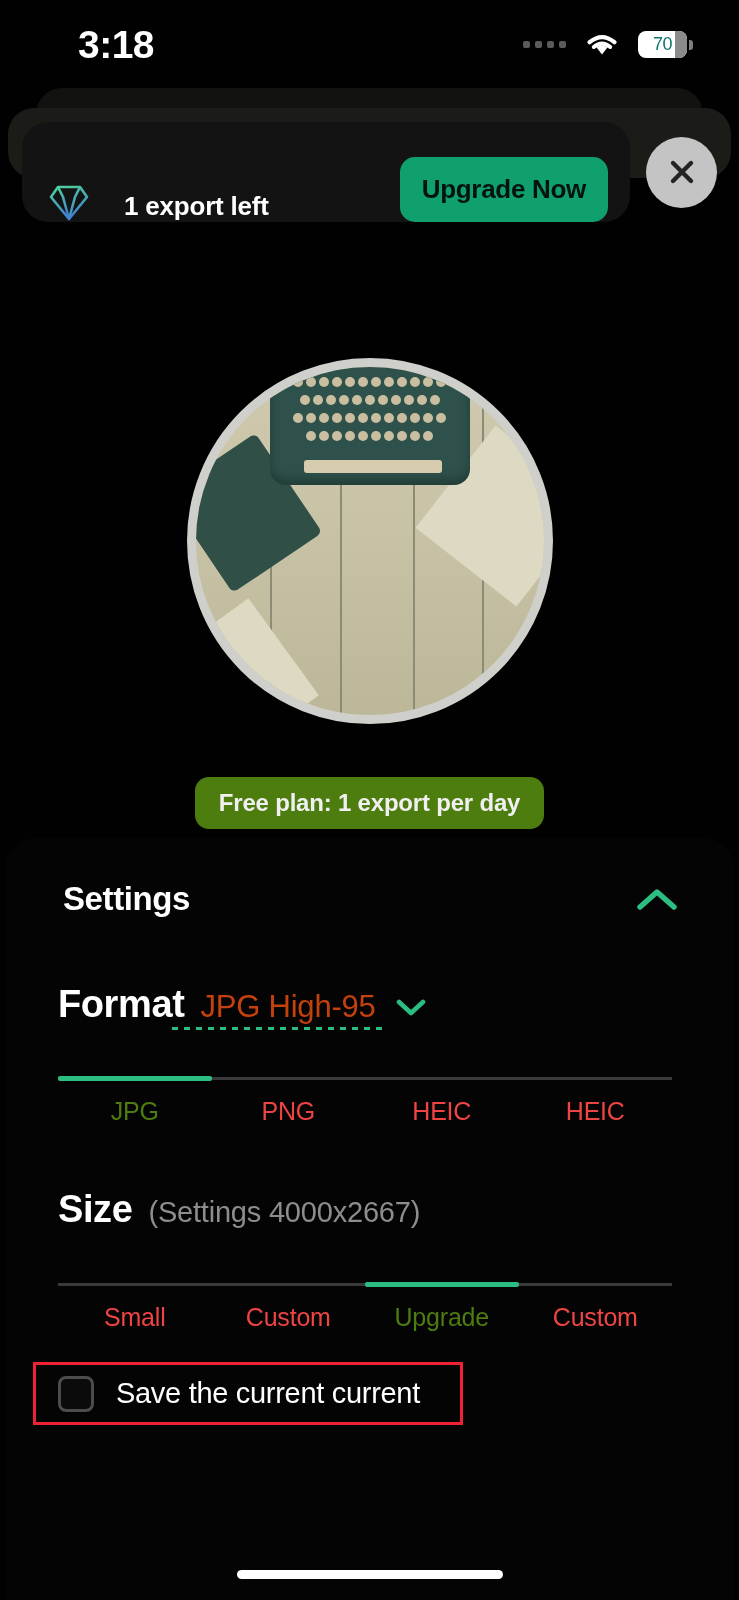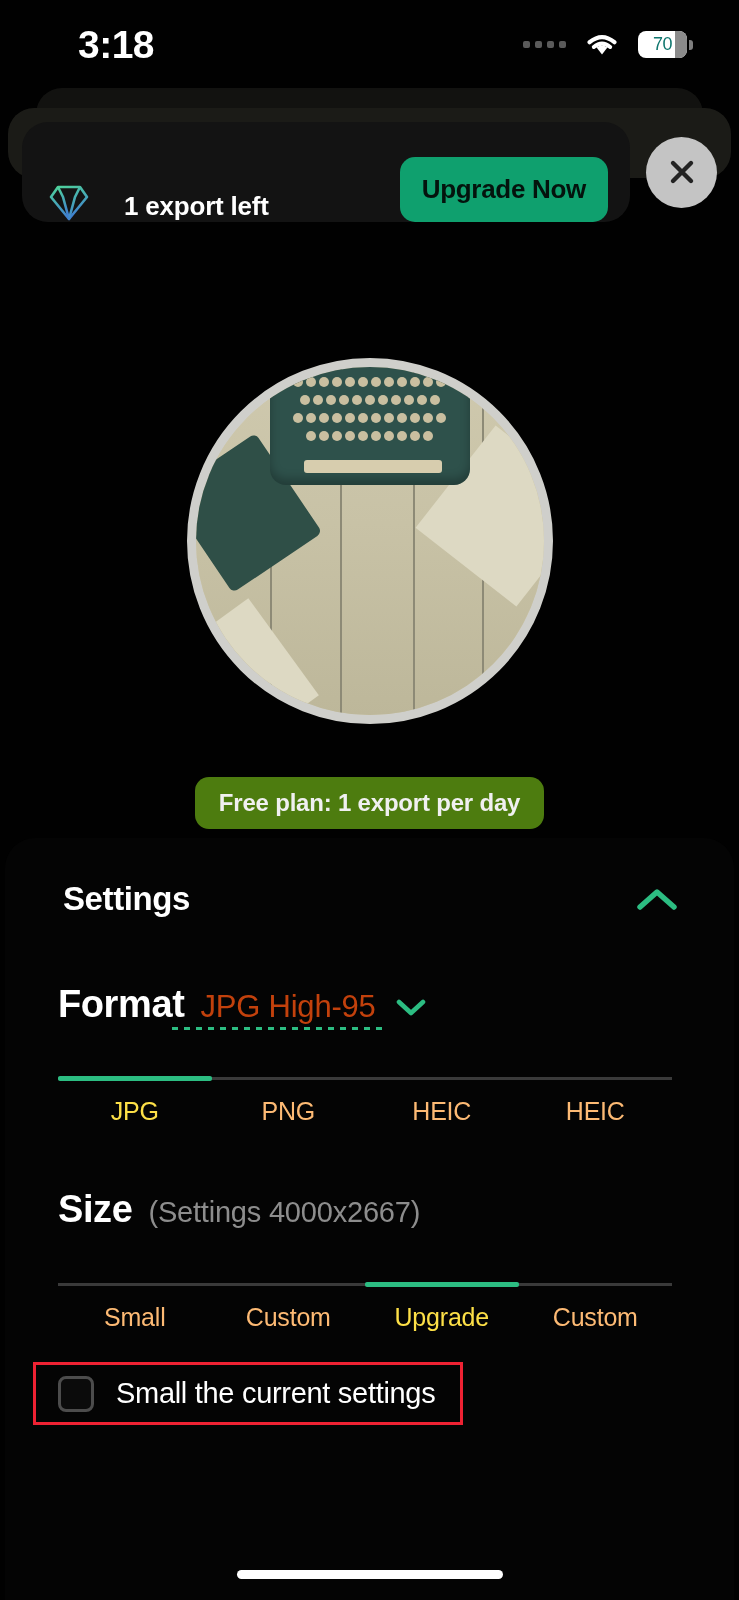--- a/index.html
+++ b/index.html
@@ -174,23 +174,23 @@
   .tab-track {
     position:relative; height:3px; background:#3a3a3a; width:100%;
   }
   .tab-indicator {
     position:absolute; top:-1px; height:5px; background:#2cbd82;
     border-radius:2px; width:25%;
   }
   .tab-labels { display:flex; margin-top:17px; }
   .tab-labels > div {
     flex:1; text-align:center; font-size:25px;
-    color:#fdba74; letter-spacing:-0.2px; cursor:pointer;
-  }
-  .tab-labels > div.active { color:#fde047; }
+    color:#ef4444; letter-spacing:-0.2px; cursor:pointer;
+  }
+  .tab-labels > div.active { color:#4d7c0f; }
 
   
   #save-settings-row {
     position:absolute; left:33px; top:1362px; width:430px; height:63px;
     border:3px solid #ee2233; display:flex; align-items:center;
     padding-left:22px; gap:22px; box-sizing:border-box;
   }
   #save-checkbox {
     width:36px; height:36px; border:3px solid #4c4c4c;
     border-radius:8px; background:#0b0b0b; flex:0 0 auto; cursor:pointer;
@@ -386,18 +386,18 @@
     <div class="tab-labels">
       <div>Small</div>
       <div>Custom</div>
       <div class="active">Upgrade</div>
       <div>Custom</div>
     </div>
   </div>
 
   <div id="save-settings-row">
     <span id="save-checkbox"></span>
-    <span id="save-label">Small the current settings</span>
+    <span id="save-label">Save the current current</span>
   </div>
 
   <div id="home-indicator"></div>
 
 </div>
 
 </body></html>

